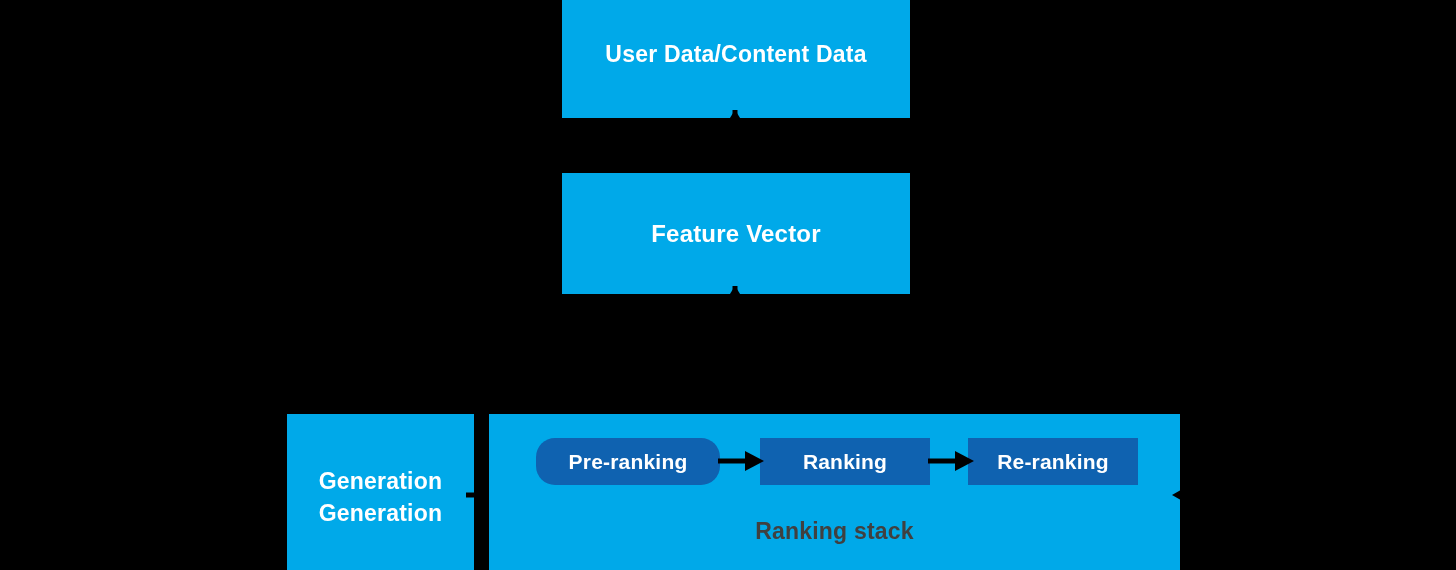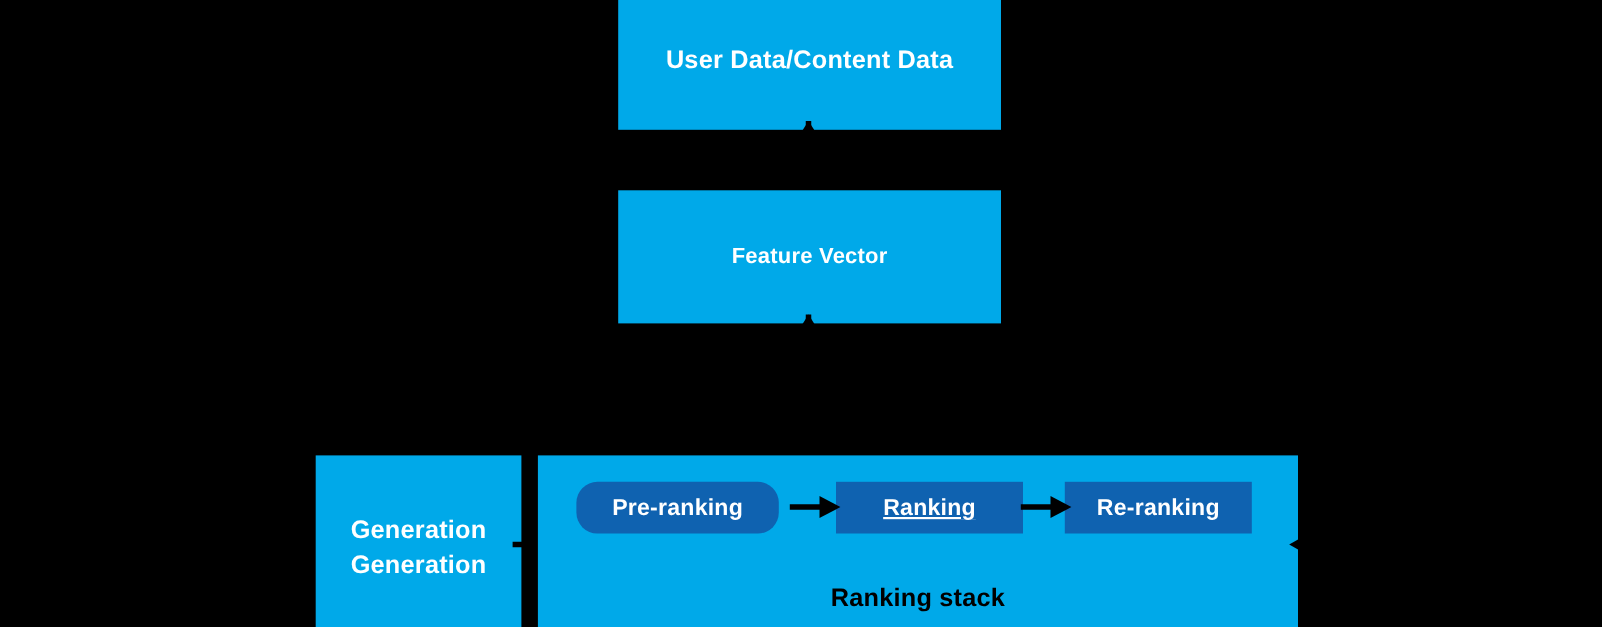--- a/index.html
+++ b/index.html
@@ -42,21 +42,21 @@
     top: -10px;
     width: 348px;
     height: 128px;
     font-size: 23px;
   }
   #node-feature-vector {
     left: 562px;
     top: 173px;
     width: 348px;
     height: 121px;
-    font-size: 20px;
+    font-size: 24px;
   }
   #node-candidate-generation {
     left: 287px;
     top: 414px;
     width: 187px;
     height: 166px;
     font-size: 23px;
     line-height: 32px;
     flex-direction: column;
   }
@@ -64,37 +64,37 @@
     left: 489px;
     top: 414px;
     width: 691px;
     height: 166px;
     display: block;
   }
 
   #label-ranking-stack {
     position: absolute;
     left: 0;
-    top: 116px;
+    top: 104px;
     width: 691px;
     text-align: center;
-    color: #000000;
+    color: #404040;
     font-weight: bold;
     font-size: 23px;
   }
 
   
   .substage {
     position: absolute;
     top: 24px;
     height: 47px;
     font-size: 21px;
   }
-  #node-pre-ranking  { left: 35px;  width: 184px; border-radius: 19px; }
-  #node-ranking      { left: 271px; width: 170px; text-decoration: underline; }
+  #node-pre-ranking  { left: 47px;  width: 184px; border-radius: 19px; }
+  #node-ranking      { left: 271px; width: 170px; }
   #node-re-ranking   { left: 479px; width: 170px; text-align: center; }
 
   
   .arrow-svg {
     position: absolute;
     overflow: visible;
     pointer-events: none;
   }
   #arrow-userdata-to-feature { left: 720px; top: 110px;  width: 30px; height: 72px; }
   #arrow-feature-to-stack    { left: 720px; top: 286px;  width: 30px; height: 136px; }

